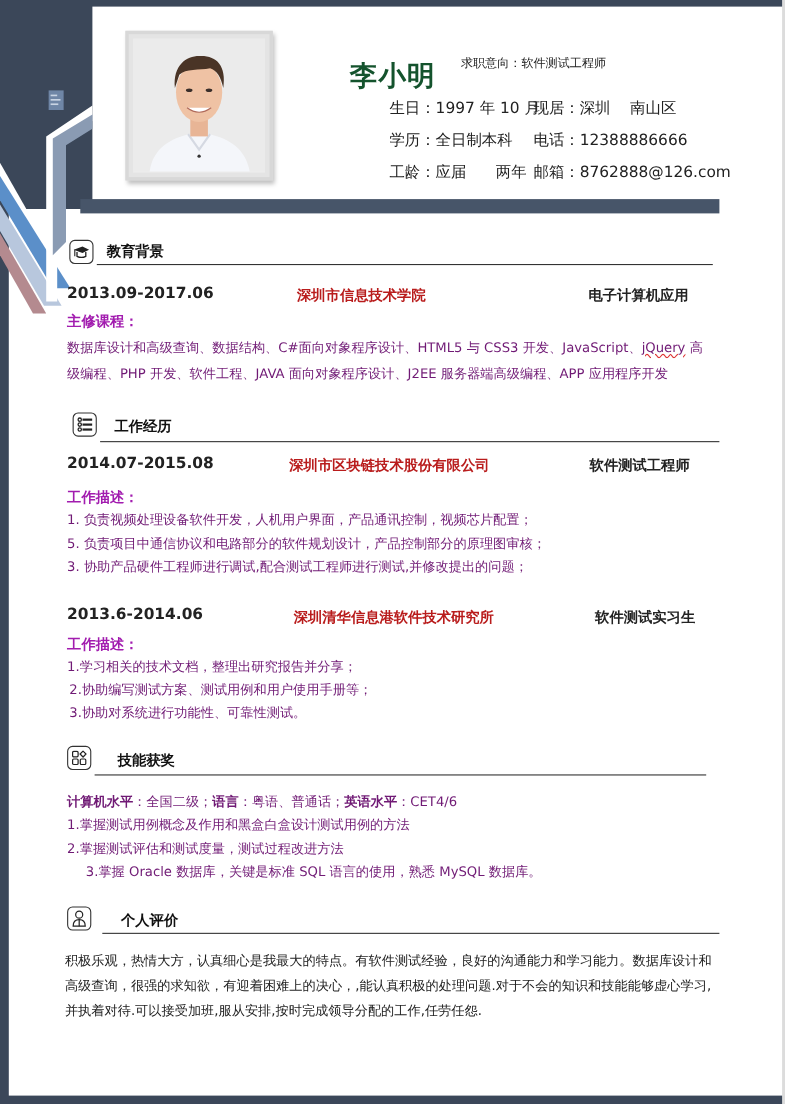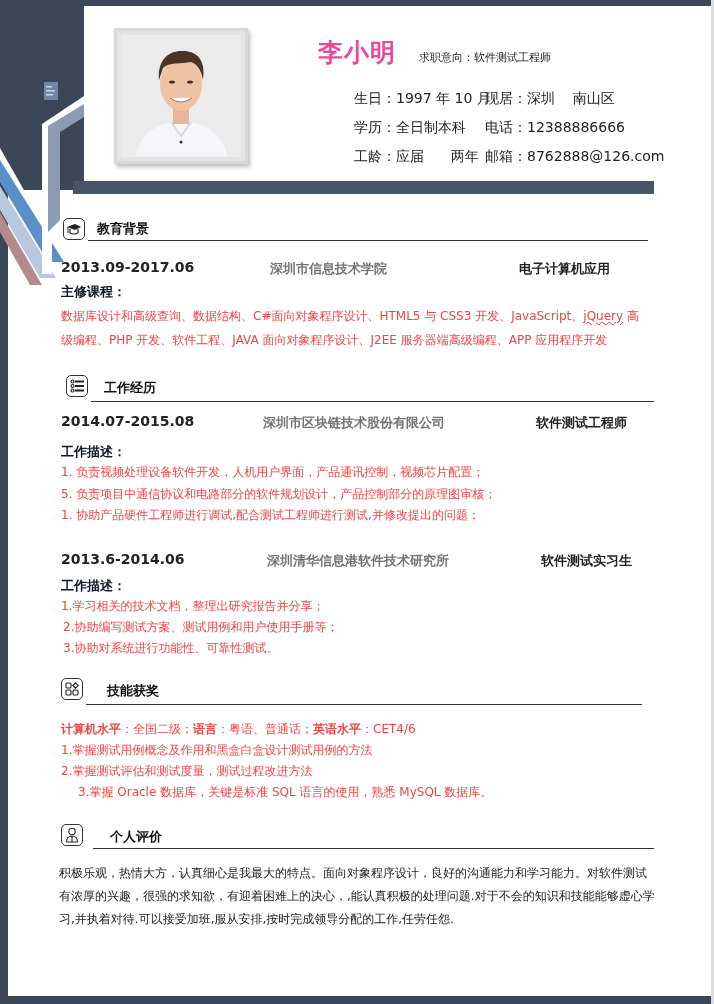--- a/index.html
+++ b/index.html
@@ -18,35 +18,35 @@
 
   .doc-icon { position: absolute; left: 44px; top: 82px; width: 14px; height: 18px; }
 
   .photo-frame {
     position: absolute; left: 114px; top: 28px; width: 134px; height: 136px;
     background: #e4e4e4; border: 3px solid #d8d8d8; box-shadow: 2px 3px 4px rgba(0,0,0,0.25);
     padding: 4px; box-sizing: border-box;
   }
   .photo { width: 100%; height: 100%; background: #ececec; position: relative; overflow: hidden; }
 
-  .name { position: absolute; left: 318px; top: 36px; font-size: 25px; font-weight: bold; color: #ec4899; letter-spacing: 1px; }
+  .name { position: absolute; left: 318px; top: 52px; font-size: 25px; font-weight: bold; color: #14532d; letter-spacing: 1px; }
   .intent { position: absolute; left: 419px; top: 50px; font-size: 11px; color: #222; }
   .info { position: absolute; font-size: 14px; color: #222; white-space: pre; margin-left: 36px; }
 
   .header-bar { position: absolute; left: 73px; top: 181px; width: 581px; height: 13px; background: #475569; }
 
   .sec-icon { position: absolute; width: 22px; height: 22px; border: 1.5px solid #333; border-radius: 5px; box-sizing: border-box; display: flex; align-items: center; justify-content: center; background: #fff; }
   .sec-title { position: absolute; font-size: 13px; font-weight: bold; color: #111; }
   .sec-line { position: absolute; height: 1px; background: #333; }
 
   .row-date { position: absolute; font-size: 14px; font-weight: bold; color: #222; }
-  .row-org { position: absolute; font-size: 13px; font-weight: bold; color: #737373; }
+  .row-org { position: absolute; font-size: 13px; font-weight: bold; color: #b91c1c; }
   .row-role { position: absolute; font-size: 13px; font-weight: bold; color: #222; }
-  .label-b { position: absolute; font-size: 13px; font-weight: bold; color: #0f172a; }
-  .text { position: absolute; font-size: 12px; color: #ef4444; white-space: nowrap; }
+  .label-b { position: absolute; font-size: 13px; font-weight: bold; color: #a21caf; }
+  .text { position: absolute; font-size: 12px; color: #701a75; white-space: nowrap; }
   .para { position: absolute; font-size: 12px; color: #222; line-height: 23px; }
   .squig { text-decoration: underline wavy #d33; text-decoration-thickness: 1px; }
   b.inl { font-weight: bold; }
 </style>
 </head>
 <body>
 
 <div class="bg-frame"></div>
 <div class="paper-body"></div>
 <div class="paper-top"></div>
@@ -102,21 +102,21 @@
       <path d="M1,5 L9,2 L15,5 L9,8 Z" fill="#222"></path>
       <path d="M4,7 L4,11 Q8,13 12,11 L12,7" fill="none" stroke="#222" stroke-width="1.2"></path>
       <path d="M2,5 L2,11" stroke="#222" stroke-width="1"></path>
     </svg>
 </div>
 <div class="sec-title" style="left:97px;top:220px;">教育背景</div>
 <div class="sec-line" style="left:88px;top:240px;width:560px;"></div>
 
 <div class="row-date" style="left:61px;top:259px;">2013.09-2017.06</div>
 <div class="row-org" style="left:270px;top:260px;">深圳市信息技术学院</div>
-<div class="row-role" style="left:519px;top:260px;">电子计算机应用</div>
+<div class="row-role" style="left:535px;top:260px;">电子计算机应用</div>
 <div class="label-b" style="left:61px;top:283px;">主修课程：</div>
 <div class="text" style="left:61px;top:308px;"><span>数据库设计和高级查询、数据结构、C#面向对象程序设计、HTML5 与 CSS3 开发、JavaScript、</span><span class="squig">jQuery</span><span> 高</span></div>
 <div class="text" style="left:61px;top:332px;">级编程、PHP 开发、软件工程、JAVA 面向对象程序设计、J2EE 服务器端高级编程、APP 应用程序开发</div>
 
 <div class="sec-icon" style="left:66px;top:375px;">
   <svg width="14" height="14" viewBox="0 0 14 14">
       <g fill="none" stroke="#222" stroke-width="1.2">
         <circle cx="2.5" cy="2.5" r="1.5"></circle>
         <circle cx="2.5" cy="7" r="1.5"></circle>
         <circle cx="2.5" cy="11.5" r="1.5"></circle>
@@ -130,21 +130,21 @@
 </div>
 <div class="sec-title" style="left:104px;top:379px;">工作经历</div>
 <div class="sec-line" style="left:91px;top:401px;width:563px;"></div>
 
 <div class="row-date" style="left:61px;top:413px;">2014.07-2015.08</div>
 <div class="row-org" style="left:263px;top:414px;">深圳市区块链技术股份有限公司</div>
 <div class="row-role" style="left:536px;top:414px;">软件测试工程师</div>
 <div class="label-b" style="left:61px;top:443px;">工作描述：</div>
 <div class="text" style="left:61px;top:464px;">1. 负责视频处理设备软件开发，人机用户界面，产品通讯控制，视频芯片配置；</div>
 <div class="text" style="left:61px;top:486px;">5. 负责项目中通信协议和电路部分的软件规划设计，产品控制部分的原理图审核；</div>
-<div class="text" style="left:61px;top:507px;">1. 协助产品硬件工程师进行调试,配合测试工程师进行测试,并修改提出的问题；</div>
+<div class="text" style="left:61px;top:507px;">3. 协助产品硬件工程师进行调试,配合测试工程师进行测试,并修改提出的问题；</div>
 
 <div class="row-date" style="left:61px;top:551px;">2013.6-2014.06</div>
 <div class="row-org" style="left:267px;top:552px;">深圳清华信息港软件技术研究所</div>
 <div class="row-role" style="left:541px;top:552px;text-align:center;">软件测试实习生</div>
 <div class="label-b" style="left:61px;top:577px;">工作描述：</div>
 <div class="text" style="left:61px;top:598px;">1.学习相关的技术文档，整理出研究报告并分享；</div>
 <div class="text" style="left:63px;top:619px;">2.协助编写测试方案、测试用例和用户使用手册等；</div>
 <div class="text" style="left:63px;top:640px;text-align:center;">3.协助对系统进行功能性、可靠性测试。</div>
 
 <div class="sec-icon" style="left:61px;top:678px;">
@@ -170,13 +170,13 @@
       <g fill="none" stroke="#222" stroke-width="1.1">
         <circle cx="7" cy="4.5" r="3.2"></circle>
         <path d="M1.5,15 Q1.5,9 7,9 Q12.5,9 12.5,15 Z"></path>
         <path d="M7,9 L7,15"></path>
       </g>
     </svg>
 </div>
 <div class="sec-title" style="left:110px;top:828px;">个人评价</div>
 <div class="sec-line" style="left:93px;top:848px;width:561px;"></div>
 
-<div class="para" style="left:59px;top:862px;width:598px;">积极乐观，热情大方，认真细心是我最大的特点。面向对象程序设计，良好的沟通能力和学习能力。对软件测试有浓厚的兴趣，很强的求知欲，有迎着困难上的决心，,能认真积极的处理问题.对于不会的知识和技能能够虚心学习,并执着对待.可以接受加班,服从安排,按时完成领导分配的工作,任劳任怨.</div>
+<div class="para" style="left:59px;top:862px;width:598px;">积极乐观，热情大方，认真细心是我最大的特点。有软件测试经验，良好的沟通能力和学习能力。数据库设计和高级查询，很强的求知欲，有迎着困难上的决心，,能认真积极的处理问题.对于不会的知识和技能能够虚心学习,并执着对待.可以接受加班,服从安排,按时完成领导分配的工作,任劳任怨.</div>
 
 </body></html>

